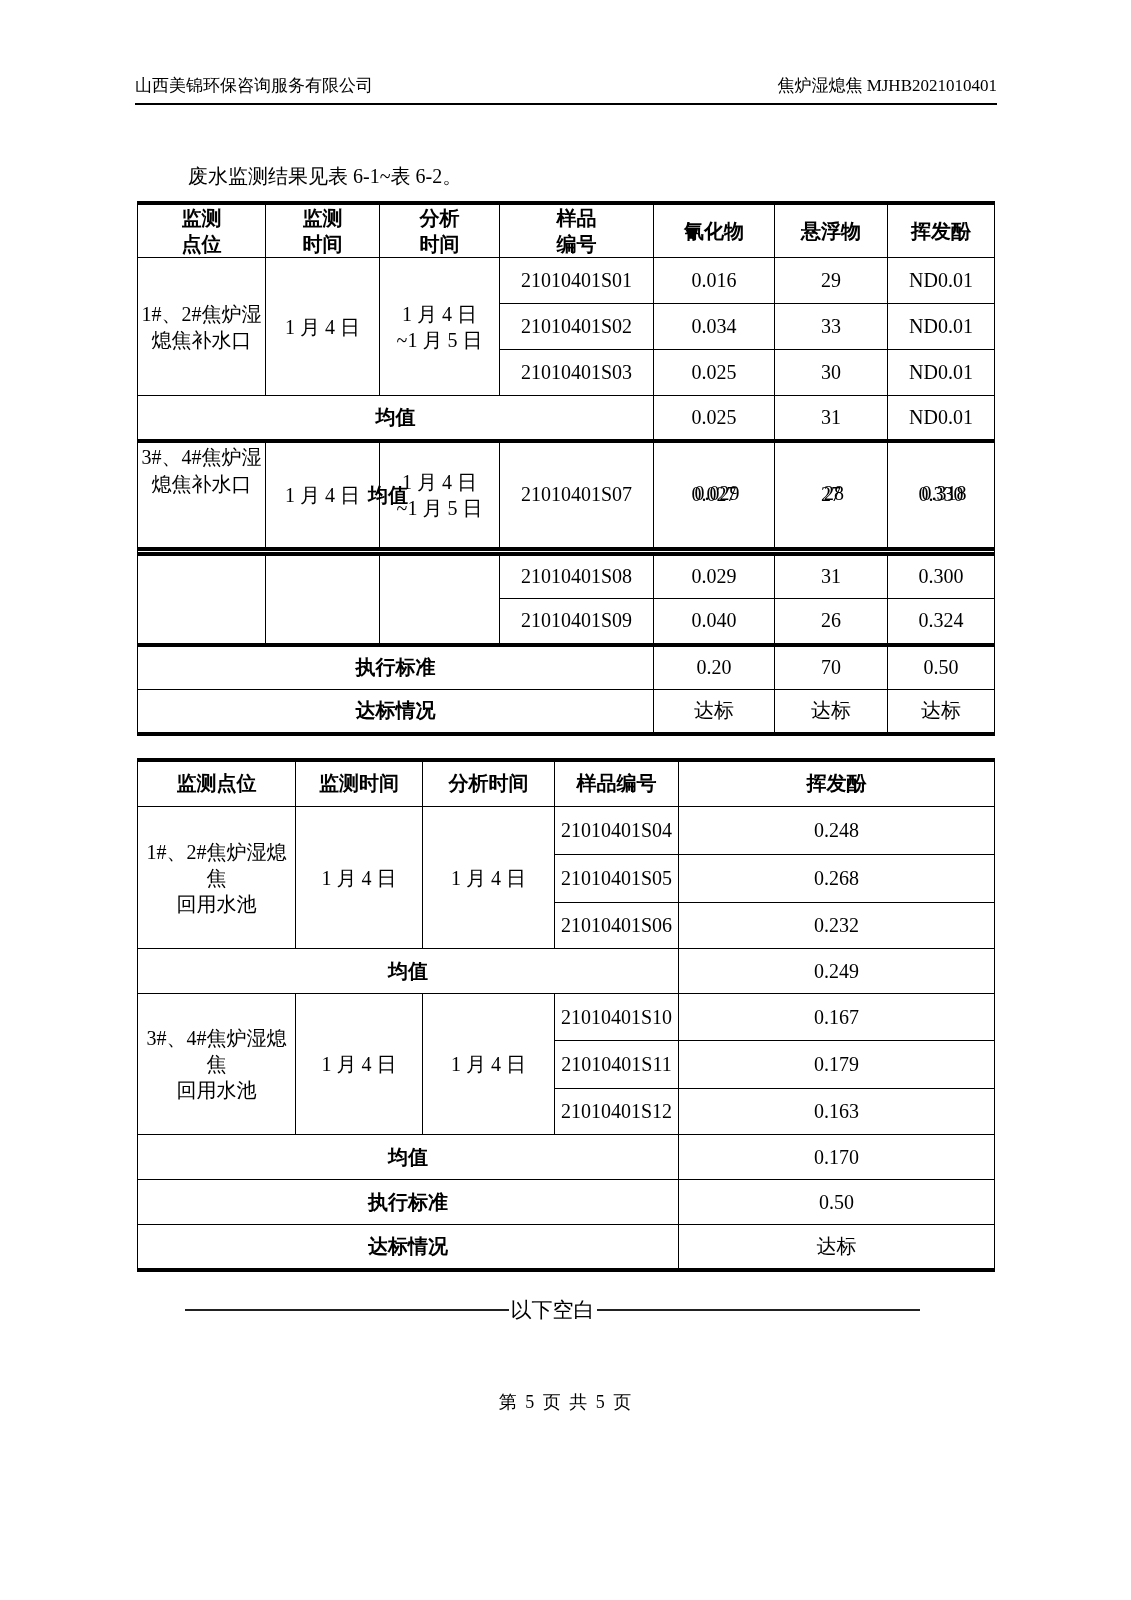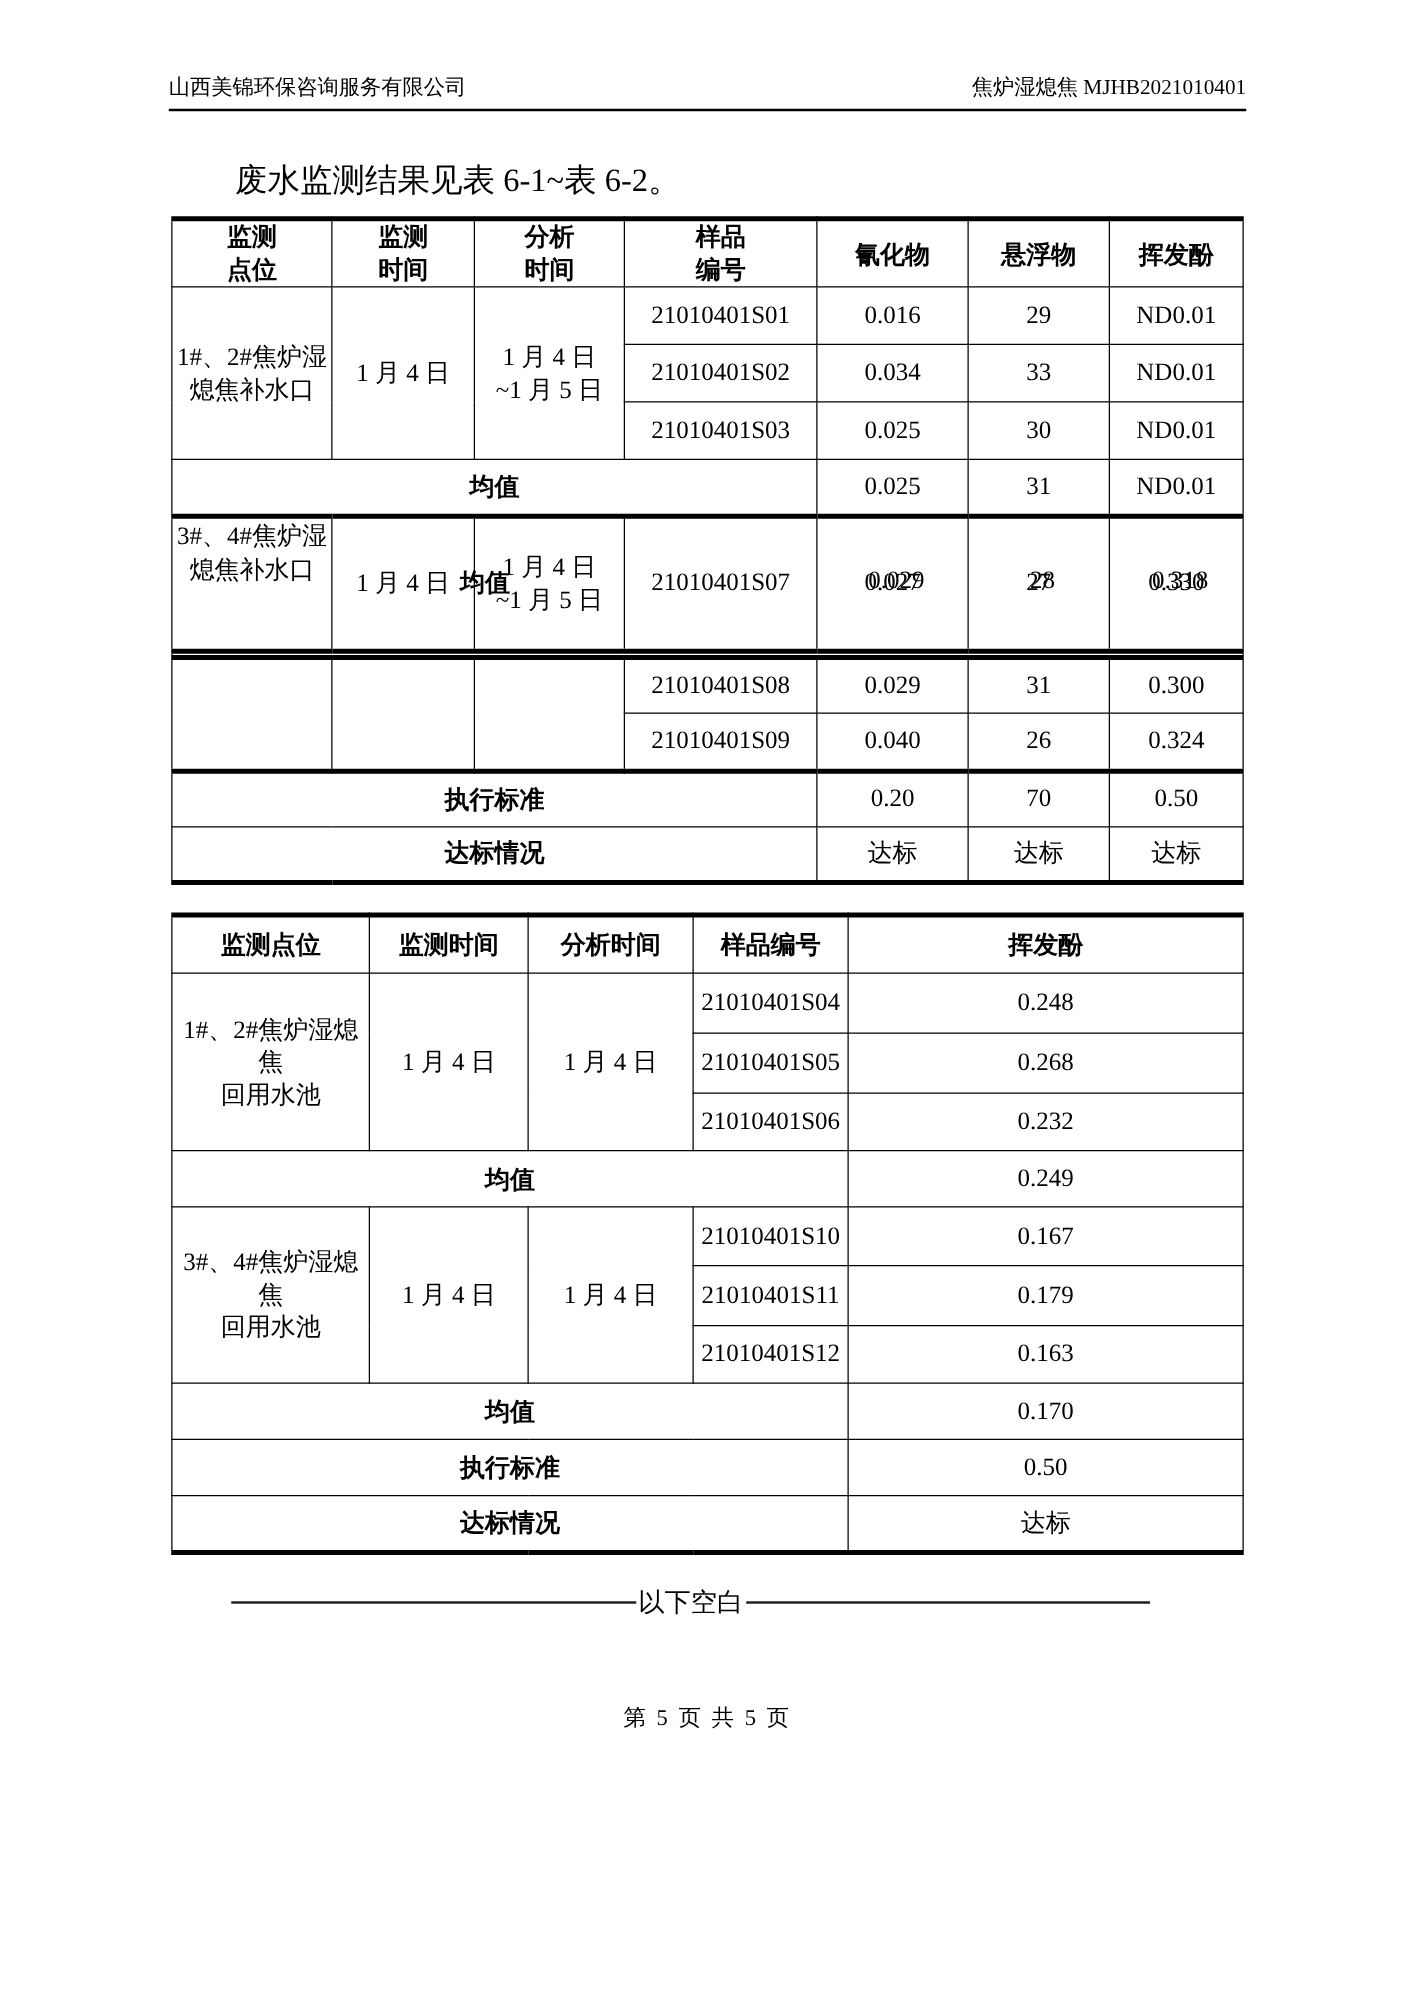--- a/index.html
+++ b/index.html
@@ -1,22 +1,22 @@
 <!DOCTYPE html>
 <html><head>
 <meta charset="utf-8">
 <style>
   html,body{margin:0;padding:0;background:#fff;}
   .page{width:1131px;height:1600px;background:#fff;color:#000;overflow:hidden;
         font-family:"Liberation Serif","DejaVu Serif",serif;position:relative;}
   .content{margin-left:135px;width:862px;}
   .doc-header{display:flex;justify-content:space-between;align-items:flex-end;
-        padding-top:58px;padding-bottom:6px;border-bottom:2px solid #000;font-size:17px;}
+        padding-top:74px;padding-bottom:6px;border-bottom:2px solid #000;font-size:17px;}
   .sec-title{margin-top:36px;font-size:27px;font-weight:bold;letter-spacing:2px;}
-  .intro{margin-top:38px;margin-left:53px;font-size:26px;}
+  .intro{margin-top:58px;margin-left:53px;font-size:20px;}
   .caption{margin-top:20px;text-align:center;font-size:22px;font-weight:bold;}
   .caption .gap1{margin-left:44px;}
   .caption .gap2{margin-left:30px;}
   .cap2{margin-top:9px;}
   .t{border-collapse:collapse;table-layout:fixed;width:857px;margin-left:2px;
      font-size:20px;text-align:center;border:1.5px solid #000;
      border-top:4px solid #000;border-bottom:4px solid #000;}
   .t1{margin-top:11px;padding-left:40px;}
   .t2{margin-top:22px;}
   .t td{border:1.5px solid #000;vertical-align:middle;padding:0 2px;}

